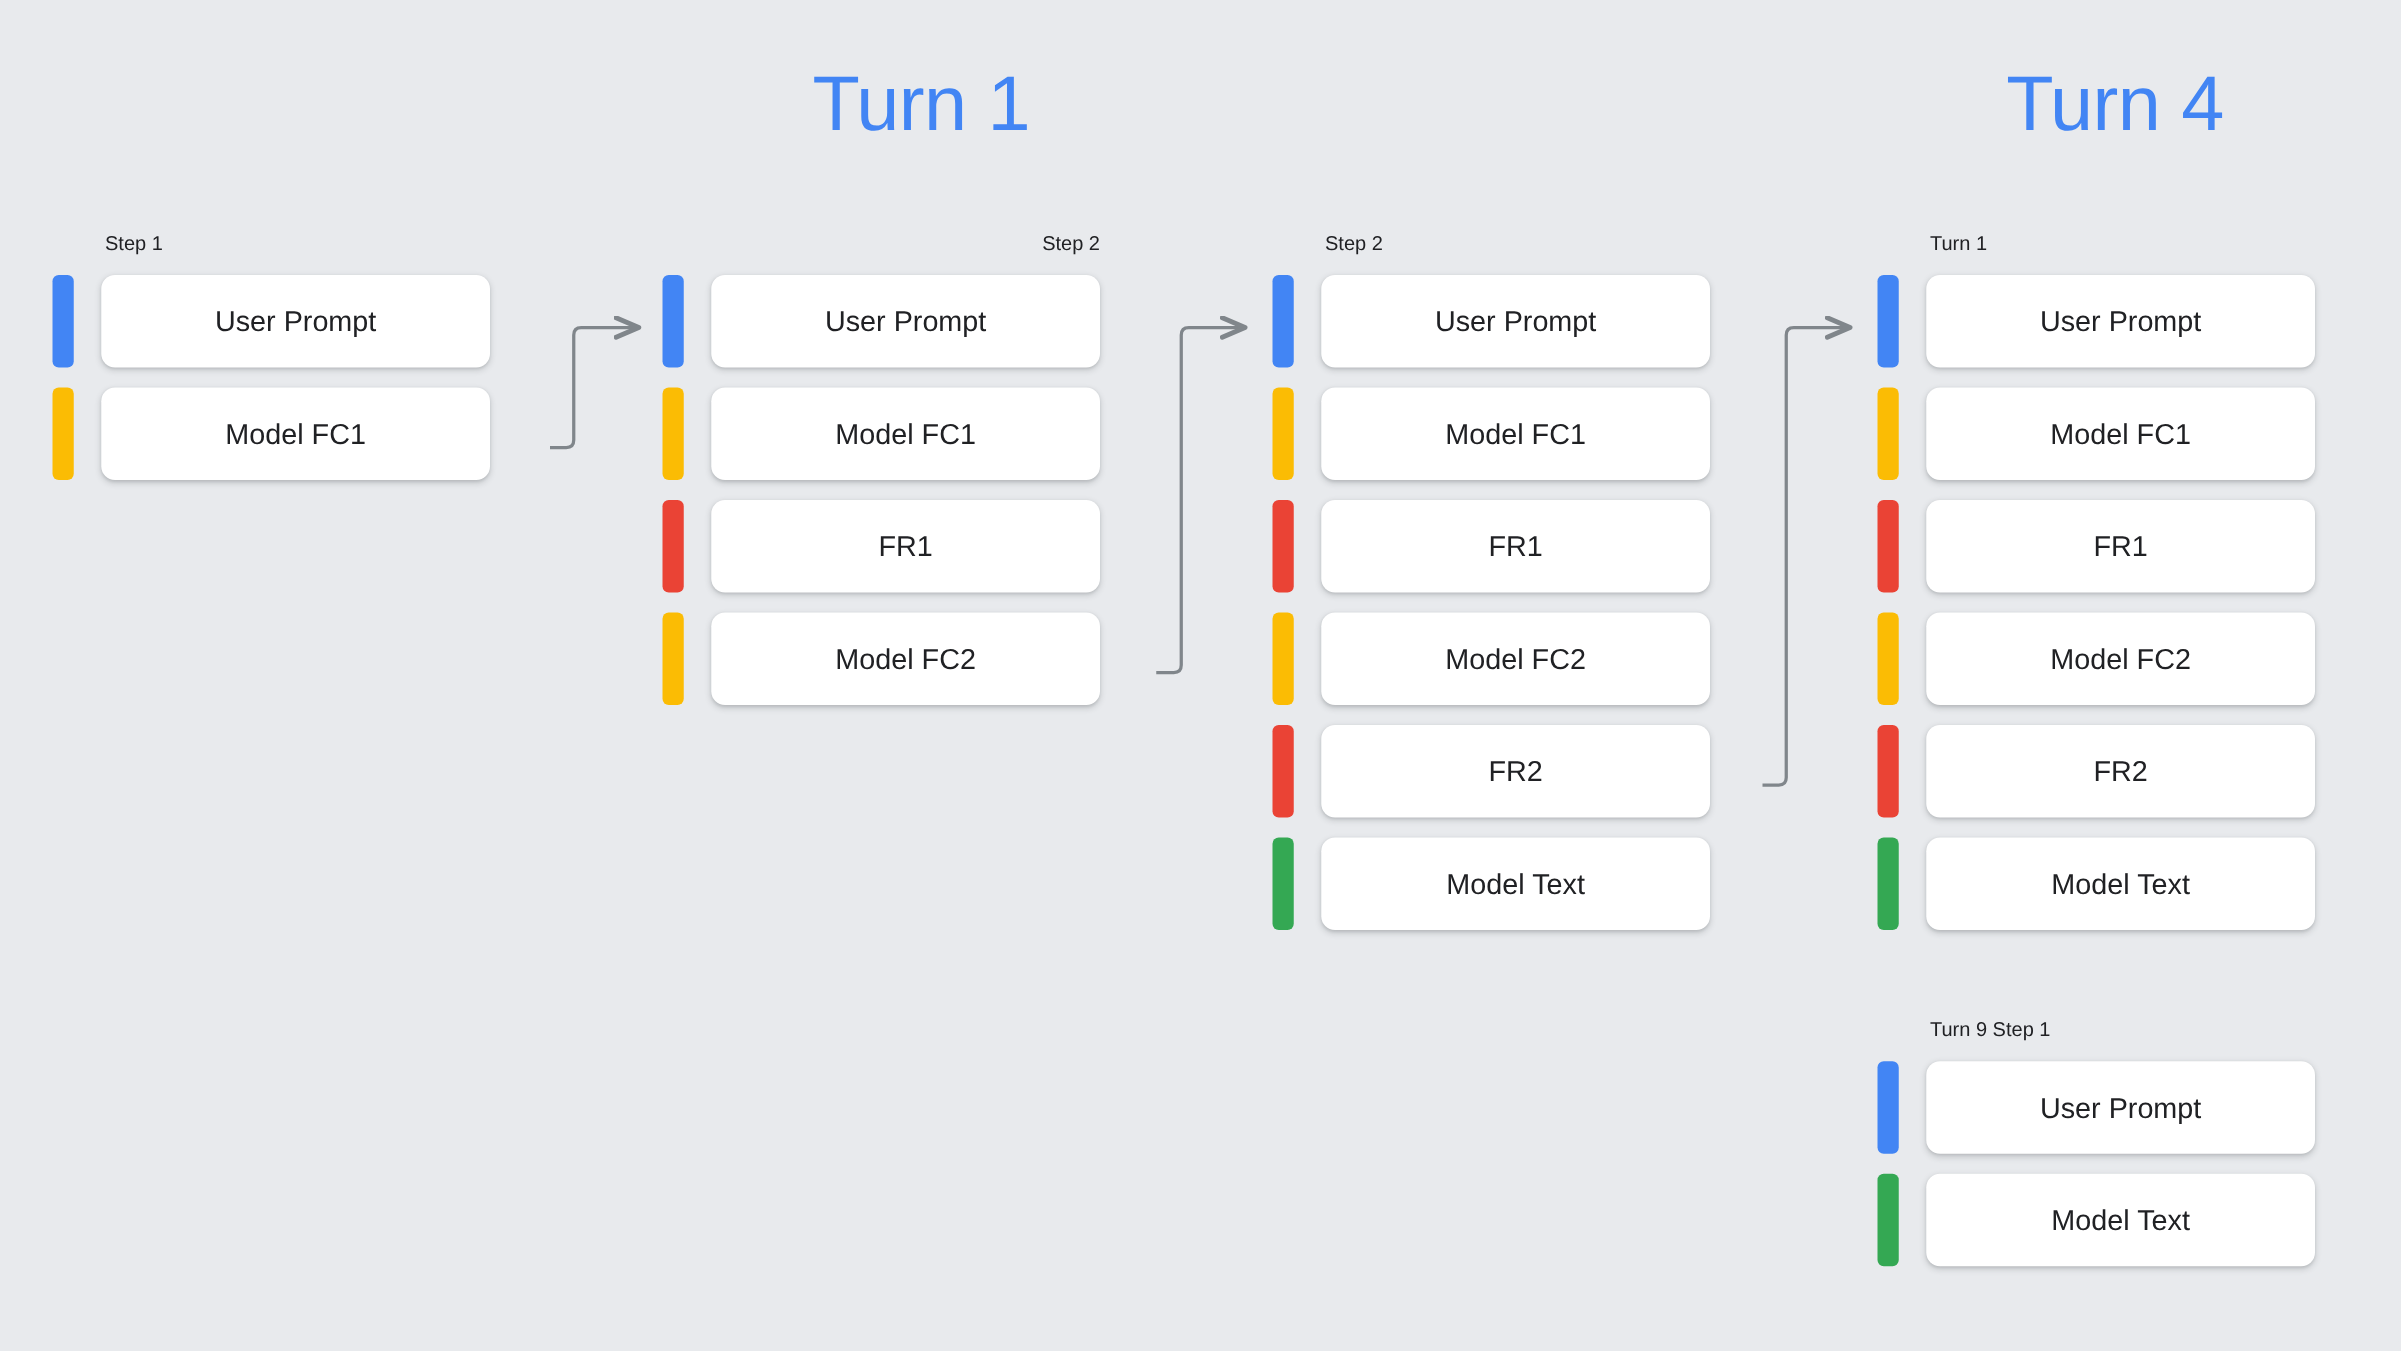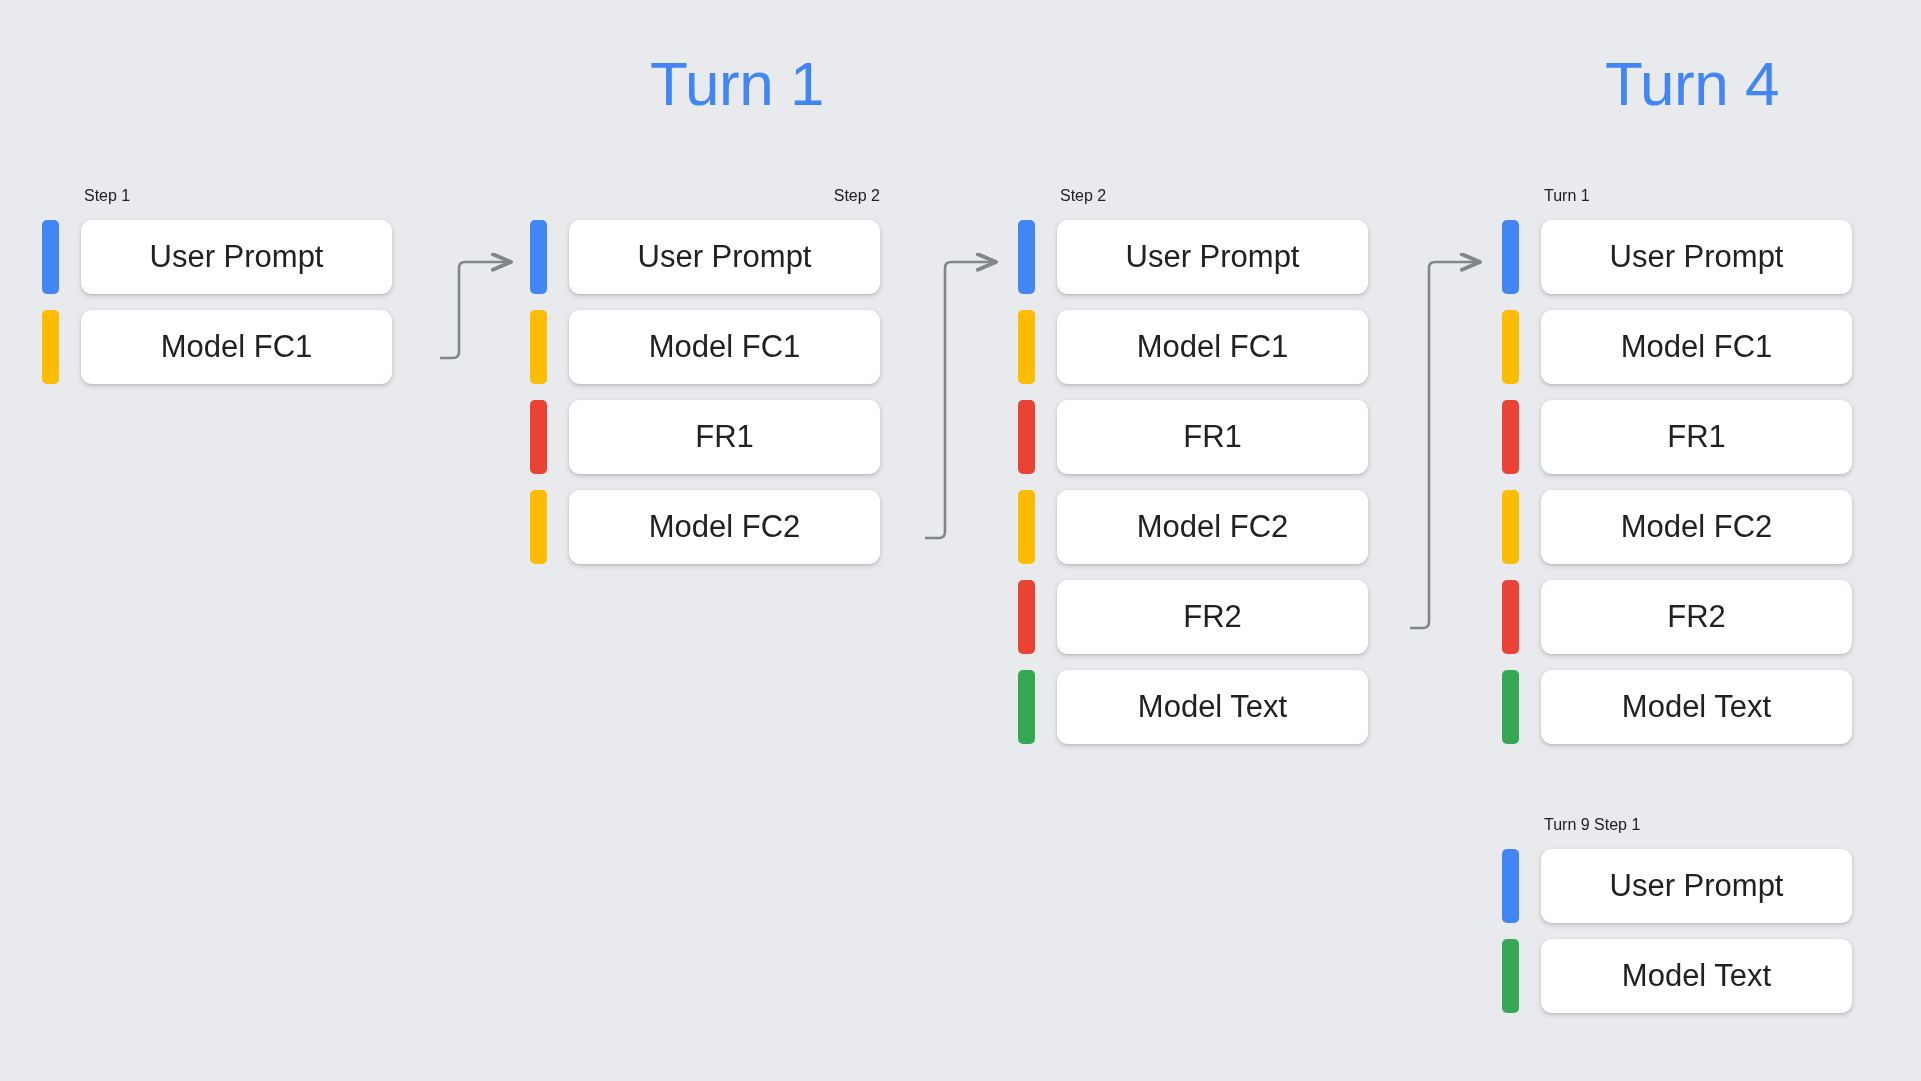--- a/index.html
+++ b/index.html
@@ -65,21 +65,21 @@
     margin-right: 22px;
   }
   .card {
     flex: 1 1 auto;
     background: #ffffff;
     border-radius: 11px;
     box-shadow: 0 2px 5px rgba(60,64,67,0.22), 0 1px 2px rgba(60,64,67,0.10);
     display: flex;
     align-items: center;
     justify-content: center;
-    font-size: 31px;
+    font-size: 23px;
     color: #202124;
     font-weight: 400;
     letter-spacing: 0px;
     white-space: nowrap;
   }
 
   
   #col-step-1 { left: 42px; top: 183px; width: 350px; }
   #col-step-2 { left: 530px; top: 183px; width: 350px; text-align: right; }
   #col-step-3 { left: 1018px; top: 183px; width: 350px; }

